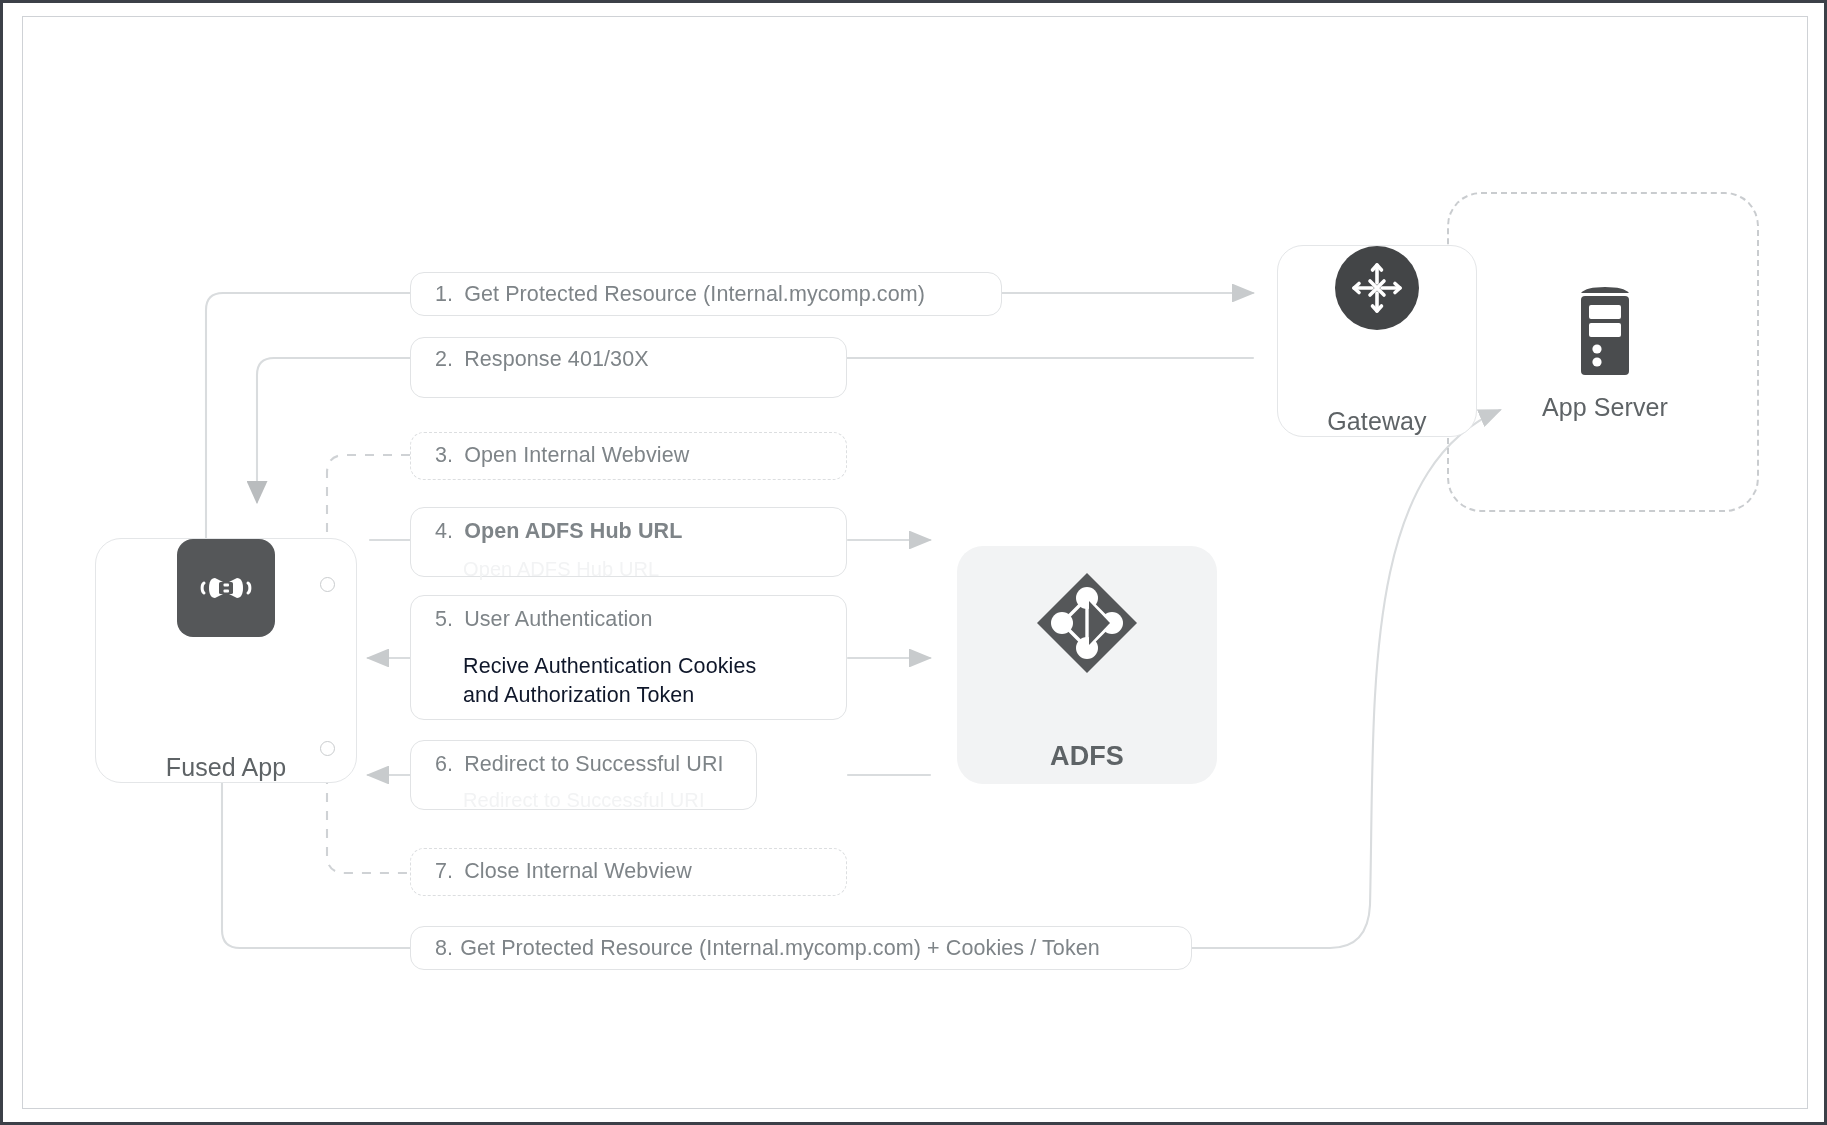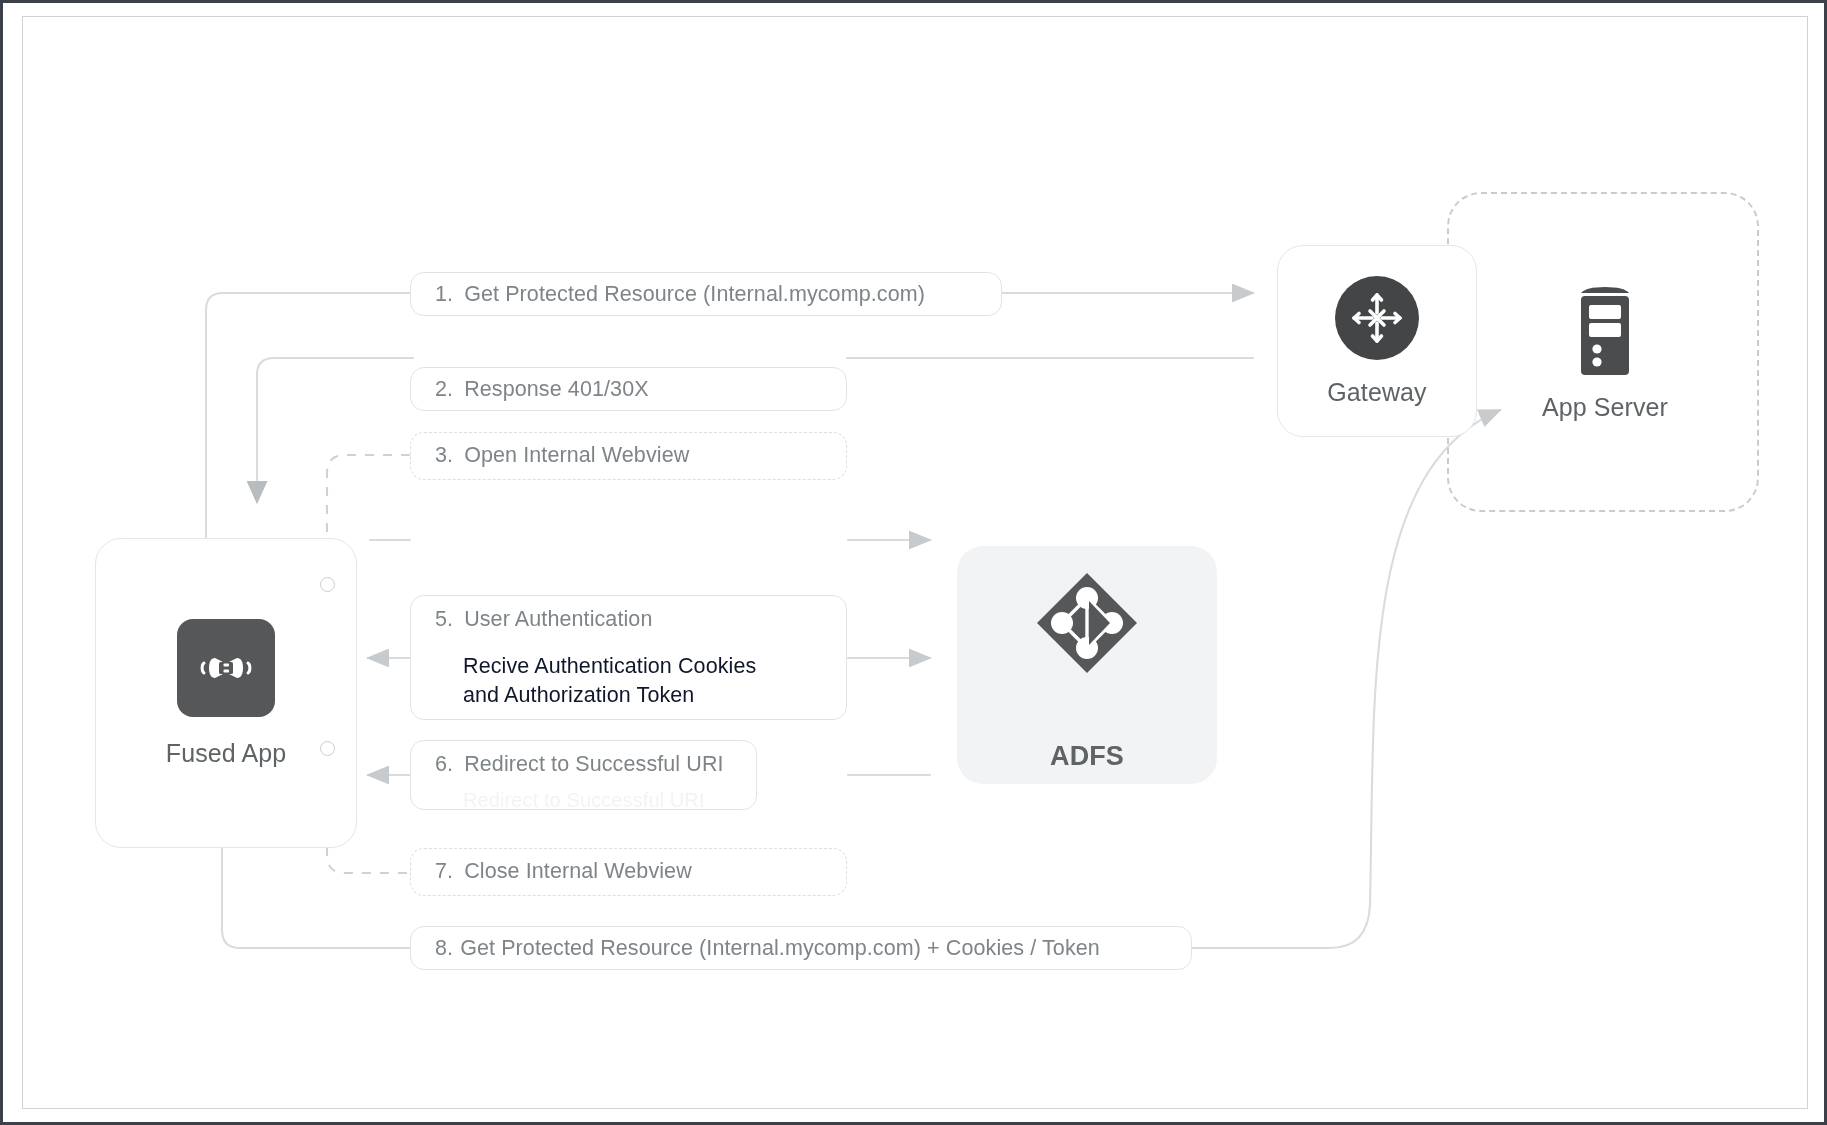--- a/index.html
+++ b/index.html
@@ -85,20 +85,21 @@
     position: absolute;
     display: flex;
     flex-direction: column;
     align-items: center;
     justify-content: center;
   }
   .node-card {
     background: #ffffff;
     border: 1.6px solid #e4e6e8;
     border-radius: 26px;
+    justify-content: space-between;
   }
   .node-soft {
     background: #f2f3f4;
     border-radius: 26px;
     gap: 40px;
   }
   .node-label {
     color: #5e6366;
     font-size: 25px;
     text-align: center;
@@ -171,21 +172,21 @@
       <path d="M 1192,948 L 1330,948 Q 1368,948 1370,905 C 1375,700 1360,470 1500,410" marker-end="url(#ah-r)"></path>
     </g>
 
     <g stroke="#cfd2d5" stroke-width="2.1" fill="none" stroke-dasharray="9 9" stroke-linecap="butt">
       <path d="M 410,455 L 345,455 Q 327,455 327,473 L 327,855 Q 327,873 345,873 L 410,873"></path>
     </g>
   </svg>
 
   <div class="dashed-zone" style="left:1447px; top:192px; width:312px; height:320px;"></div>
 
-  <div class="node node-card" style="left:95px; top:538px; width:262px; height:310px;">
+  <div class="node node-card" style="left:95px; top:538px; width:262px; height:245px;">
     <div class="icon-tile">
       <svg width="70" height="70" viewBox="0 0 70 70">
         <g fill="#ffffff">
           <path d="M24 25 C20 25 18 29 18 35 C18 41 20 45 24 45 L32 41 L32 29 Z"></path>
           <rect x="28" y="29" width="6" height="12" rx="1.6" fill="#555759"></rect>
           <path d="M46 25 C50 25 52 29 52 35 C52 41 50 45 46 45 L38 41 L38 29 Z"></path>
           <rect x="36" y="29" width="6" height="12" rx="1.6" fill="#555759"></rect>
           <rect x="32.5" y="30.5" width="5.5" height="3" rx="1"></rect>
           <rect x="32.5" y="36.5" width="5.5" height="3" rx="1"></rect>
           <path d="M13 30 C10.5 31.5 10.5 38.5 13 40" stroke="#ffffff" stroke-width="3" fill="none" stroke-linecap="round"></path>
@@ -252,32 +253,38 @@
     </div>
     <div class="node-label" style="margin-top:8px;text-align:center;">App Server</div>
   </div>
 
   <div class="msg" style="left:410px; top:272px; width:592px; height:44px;">
     <div class="line1" style="top:9px;">
       <span class="num">1.</span><span>Get Protected Resource (Internal.mycomp.com)</span>
     </div>
   </div>
 
-  <div class="msg" style="left:410px; top:337px; width:437px; height:44px;margin-top:30px;">
+  <div class="msg" style="left:410px; top:337px; width:437px; height:61px;">
     <div class="line1" style="top:9px;">
       <span class="num">2.</span><span>Response 401/30X</span>
     </div>
   </div>
 
   <div class="msg dashed" style="left:410px; top:432px; width:437px; height:48px;">
     <div class="line1" style="top:10px;">
       <span class="num">3.</span><span>Open Internal Webview</span>
     </div>
   </div>
 
+  <div class="msg" style="left:410px; top:507px; width:437px; height:70px;">
+    <div class="line1" style="top:11px;">
+      <span class="num">4.</span><span style="font-weight:bold;">Open ADFS Hub URL</span>
+    </div>
+    <div class="ghost" style="top:48px; font-size:20px;">Open ADFS Hub URL</div>
+  </div>
 
   <div class="msg" style="left:410px; top:595px; width:437px; height:125px;">
     <div class="line1" style="top:11px;">
       <span class="num">5.</span><span>User Authentication</span>
     </div>
     <div class="sub" style="top:56px;">Recive Authentication Cookies
 and Authorization Token</div>
   </div>
 
   <div class="msg" style="left:410px; top:740px; width:347px; height:70px;">

